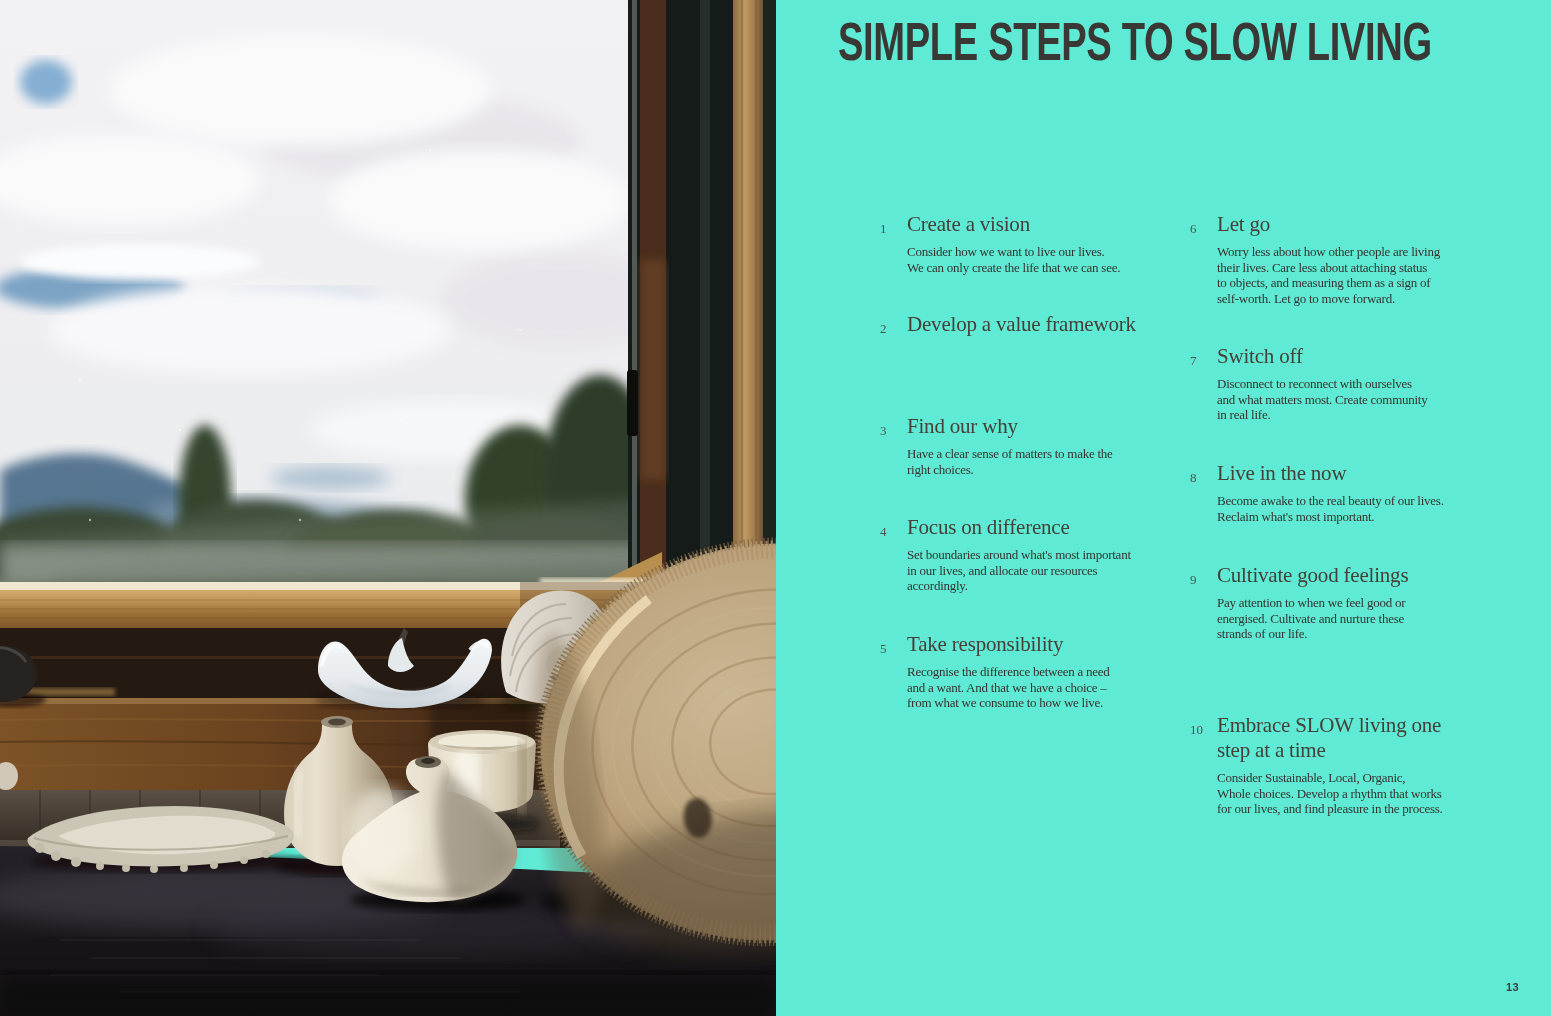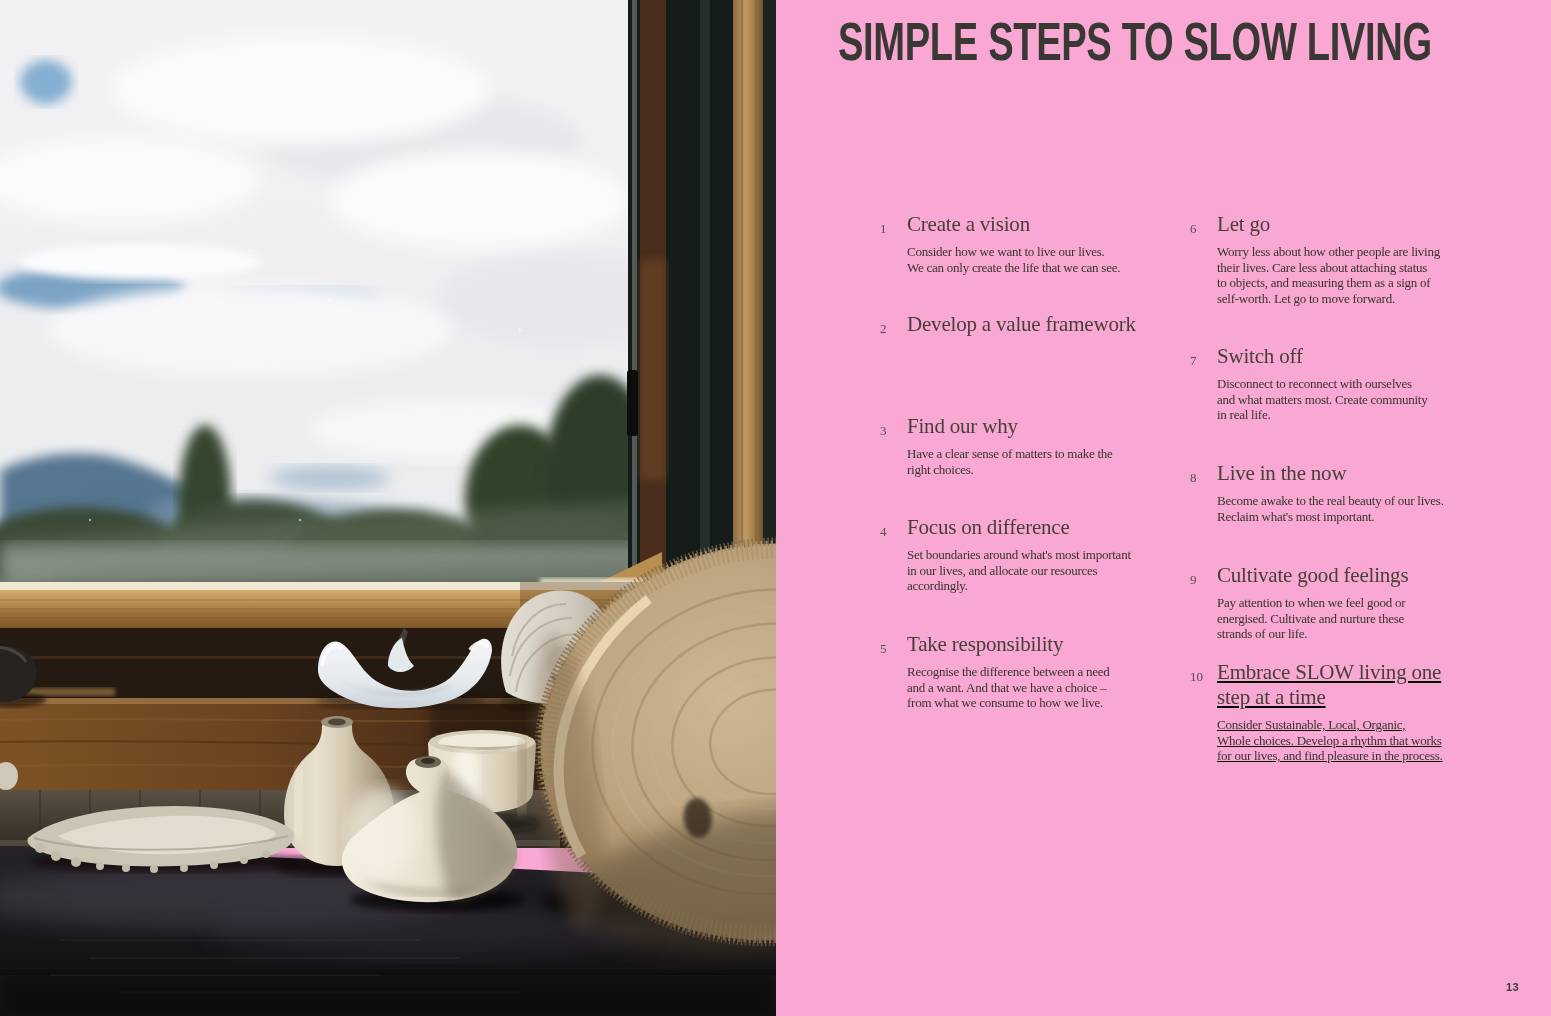--- a/index.html
+++ b/index.html
@@ -2,21 +2,21 @@
 <html><head>
 <meta charset="utf-8">
 <style>
   html,body { margin:0; padding:0; }
   body {
     width:1551px; height:1016px; overflow:hidden;
     background:#ffffff;
     font-family:"Liberation Serif", serif;
     position:relative;
   }
-  .spread { position:absolute; inset:0; background:#f9a8d4; }
+  .spread { position:absolute; inset:0; background:#5eead4; }
 
   
   .photo { position:absolute; left:0; top:0; width:776px; height:1016px; overflow:hidden; }
   .photo svg { display:block; }
 
   
   .title {
     position:absolute; left:838px; top:15px; margin:0;
     font:700 53px/1 "Liberation Sans", sans-serif;
     letter-spacing:-0.5px; color:#3a3835;
@@ -382,21 +382,21 @@
       <p>Become awake to the real beauty of our lives.
 Reclaim what's most important.</p>
     </div>
     <div class="step" style="left:1190px; top:563px;">
       <span class="num">9</span>
       <h2>Cultivate good feelings</h2>
       <p>Pay attention to when we feel good or
 energised. Cultivate and nurture these
 strands of our life.</p>
     </div>
-    <div class="step" style="left:1190px; top:660px;text-decoration:underline;">
+    <div class="step" style="left:1190px; top:713px;">
       <span class="num">10</span>
       <h2>Embrace SLOW living one
 step at a time</h2>
       <p>Consider Sustainable, Local, Organic,
 Whole choices. Develop a rhythm that works
 for our lives, and find pleasure in the process.</p>
     </div>
   </div>
 
   <div class="pageno">13</div>

